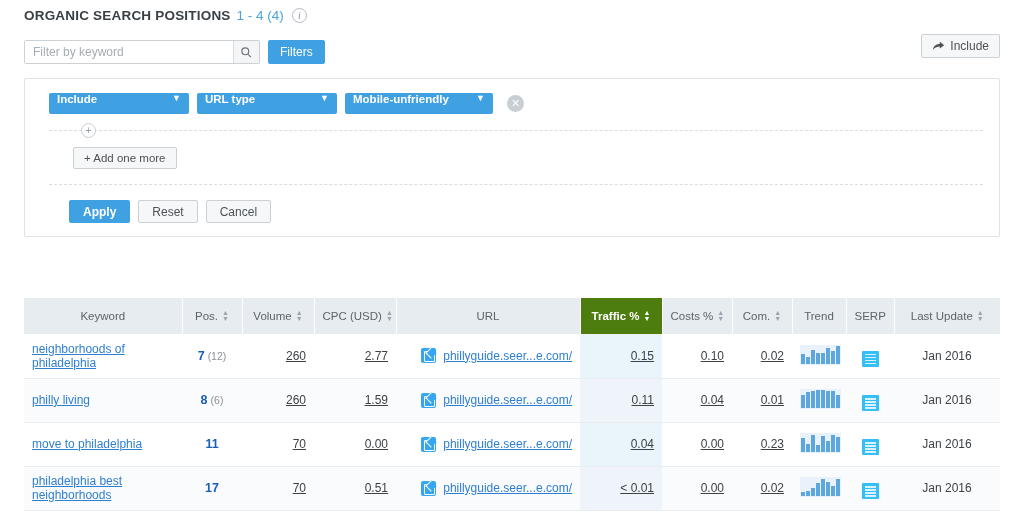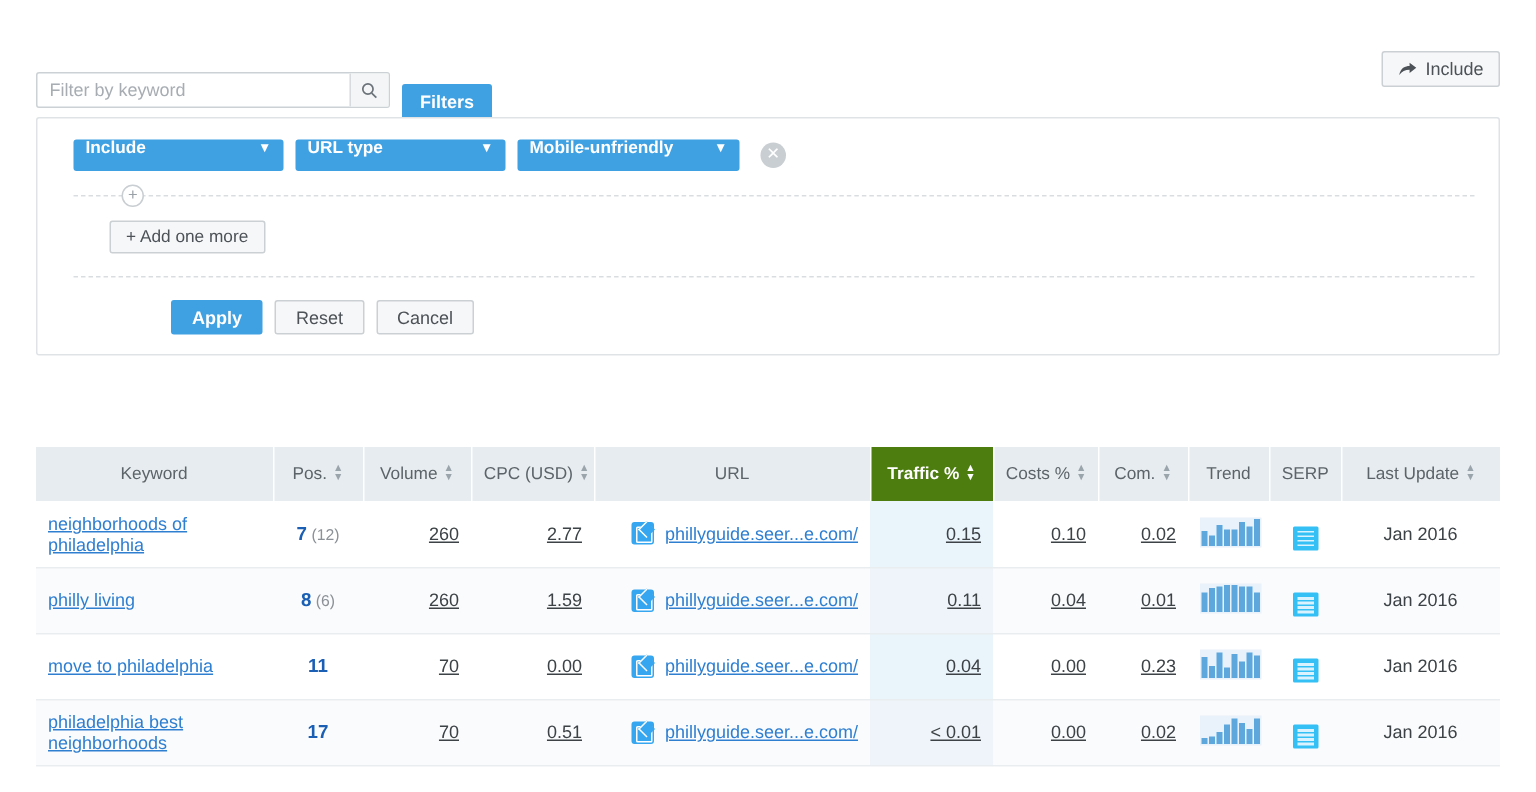--- a/index.html
+++ b/index.html
@@ -44,23 +44,22 @@
   }
   .search-input::placeholder { color: #a7adb3; }
   .search-btn {
     width: 26px; border: 0; border-left: 1px solid #d7dbde;
     background: #f3f5f6; cursor: pointer;
     display: flex; align-items: center; justify-content: center;
   }
   .filters-btn {
     margin-left: 8px; height: 24px; padding: 0 12px;
     background: #3fa0e2; color: #fff; border: 0; border-radius: 2px;
-    font-size: 12px; font-weight: bold; cursor: pointer;
+    font-size: 12px; font-weight: normal; cursor: pointer;
     font-family: "Liberation Sans", sans-serif;
-    margin-top: 16px;
   }
 
   
   .export-btn {
     position: absolute; right: 24px; top: 34px;
     height: 24px; padding: 0 10px;
     background: #f6f7f8; border: 1px solid #cbd0d4; border-radius: 2px;
     font-size: 12px; color: #4c5257; cursor: pointer;
     display: flex; align-items: center; gap: 5px;
     font-family: "Liberation Sans", sans-serif;
@@ -110,21 +109,21 @@
     position: absolute; left: 48px; top: 68px;
     height: 22px; padding: 0 10px;
     background: #f6f7f8; border: 1px solid #cbd0d4; border-radius: 2px;
     font-size: 11.5px; color: #4c5257; cursor: pointer;
     font-family: "Liberation Sans", sans-serif;
   }
   .actions { position: absolute; left: 44px; top: 121px; display: flex; gap: 8px; }
   .btn-apply {
     height: 23px; padding: 0 14px; background: #3fa0e2; color: #fff;
     border: 0; border-radius: 2px; font-size: 12px; font-weight: bold;
-    cursor: pointer; font-family: "Liberation Sans", sans-serif; margin-left: 45px;
+    cursor: pointer; font-family: "Liberation Sans", sans-serif;
   }
   .btn-plain {
     height: 23px; padding: 0 13px; background: #f6f7f8;
     border: 1px solid #cbd0d4; border-radius: 2px; font-size: 12px;
     color: #4c5257; cursor: pointer; font-family: "Liberation Sans", sans-serif;
   }
 
   
   .tbl-wrap { position: absolute; left: 24px; top: 298px; width: 976px; }
   table.data { border-collapse: collapse; width: 976px; table-layout: fixed; }
@@ -180,20 +179,25 @@
     display: inline-flex; flex-direction: column; justify-content: center;
     align-items: center; gap: 1.5px; padding: 2px 3px;
   }
   .serp-icon em { display: block; width: 100%; height: 1.5px; background: #d9f2fd; }
 </style>
 </head>
 <body>
 
 <div class="page">
 
+  <div class="header-row">
+    <span class="panel-title">ORGANIC SEARCH POSITIONS</span>
+    <span class="panel-count">1 - 4 (4)</span>
+    <span class="info-icon">i</span>
+  </div>
 
   <div class="searchbar">
     <div class="search-wrap">
       <input class="search-input" type="text" placeholder="Filter by keyword" style="">
       <button class="search-btn">
         <svg width="13" height="13" viewBox="0 0 16 16">
           <circle cx="6.5" cy="6.5" r="4.2" fill="none" stroke="#6b7279" stroke-width="1.4"></circle>
           <line x1="9.6" y1="9.9" x2="13.4" y2="13.6" stroke="#6b7279" stroke-width="1.4"></line>
         </svg>
       </button>

